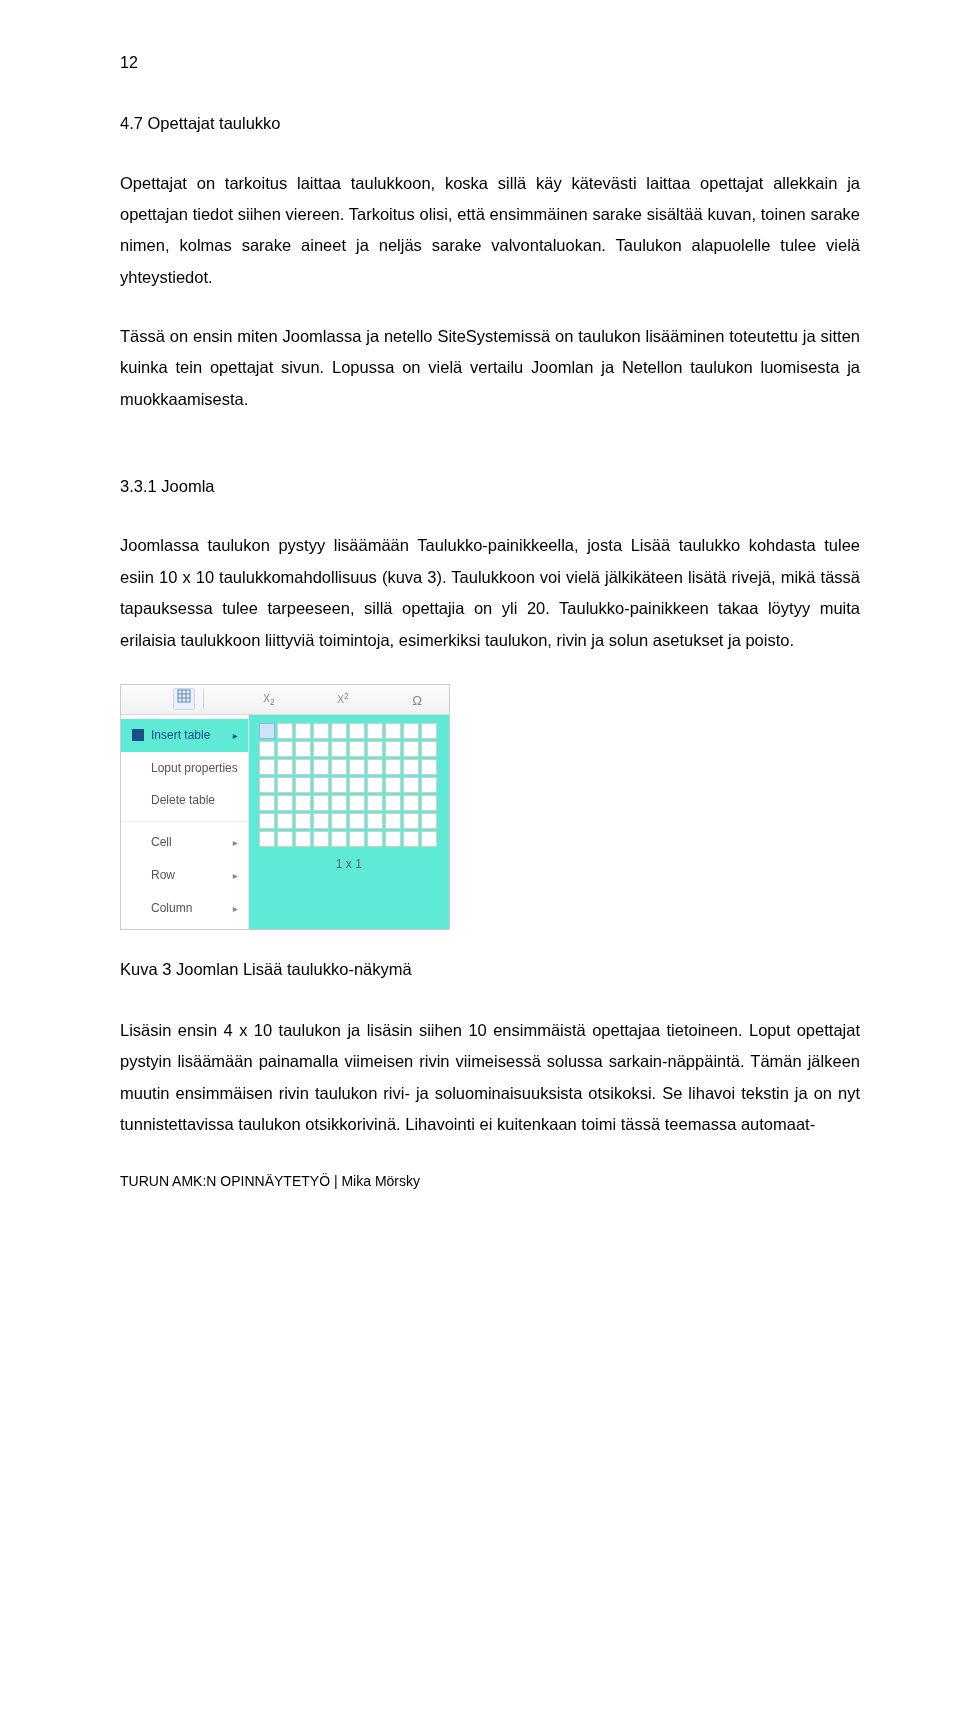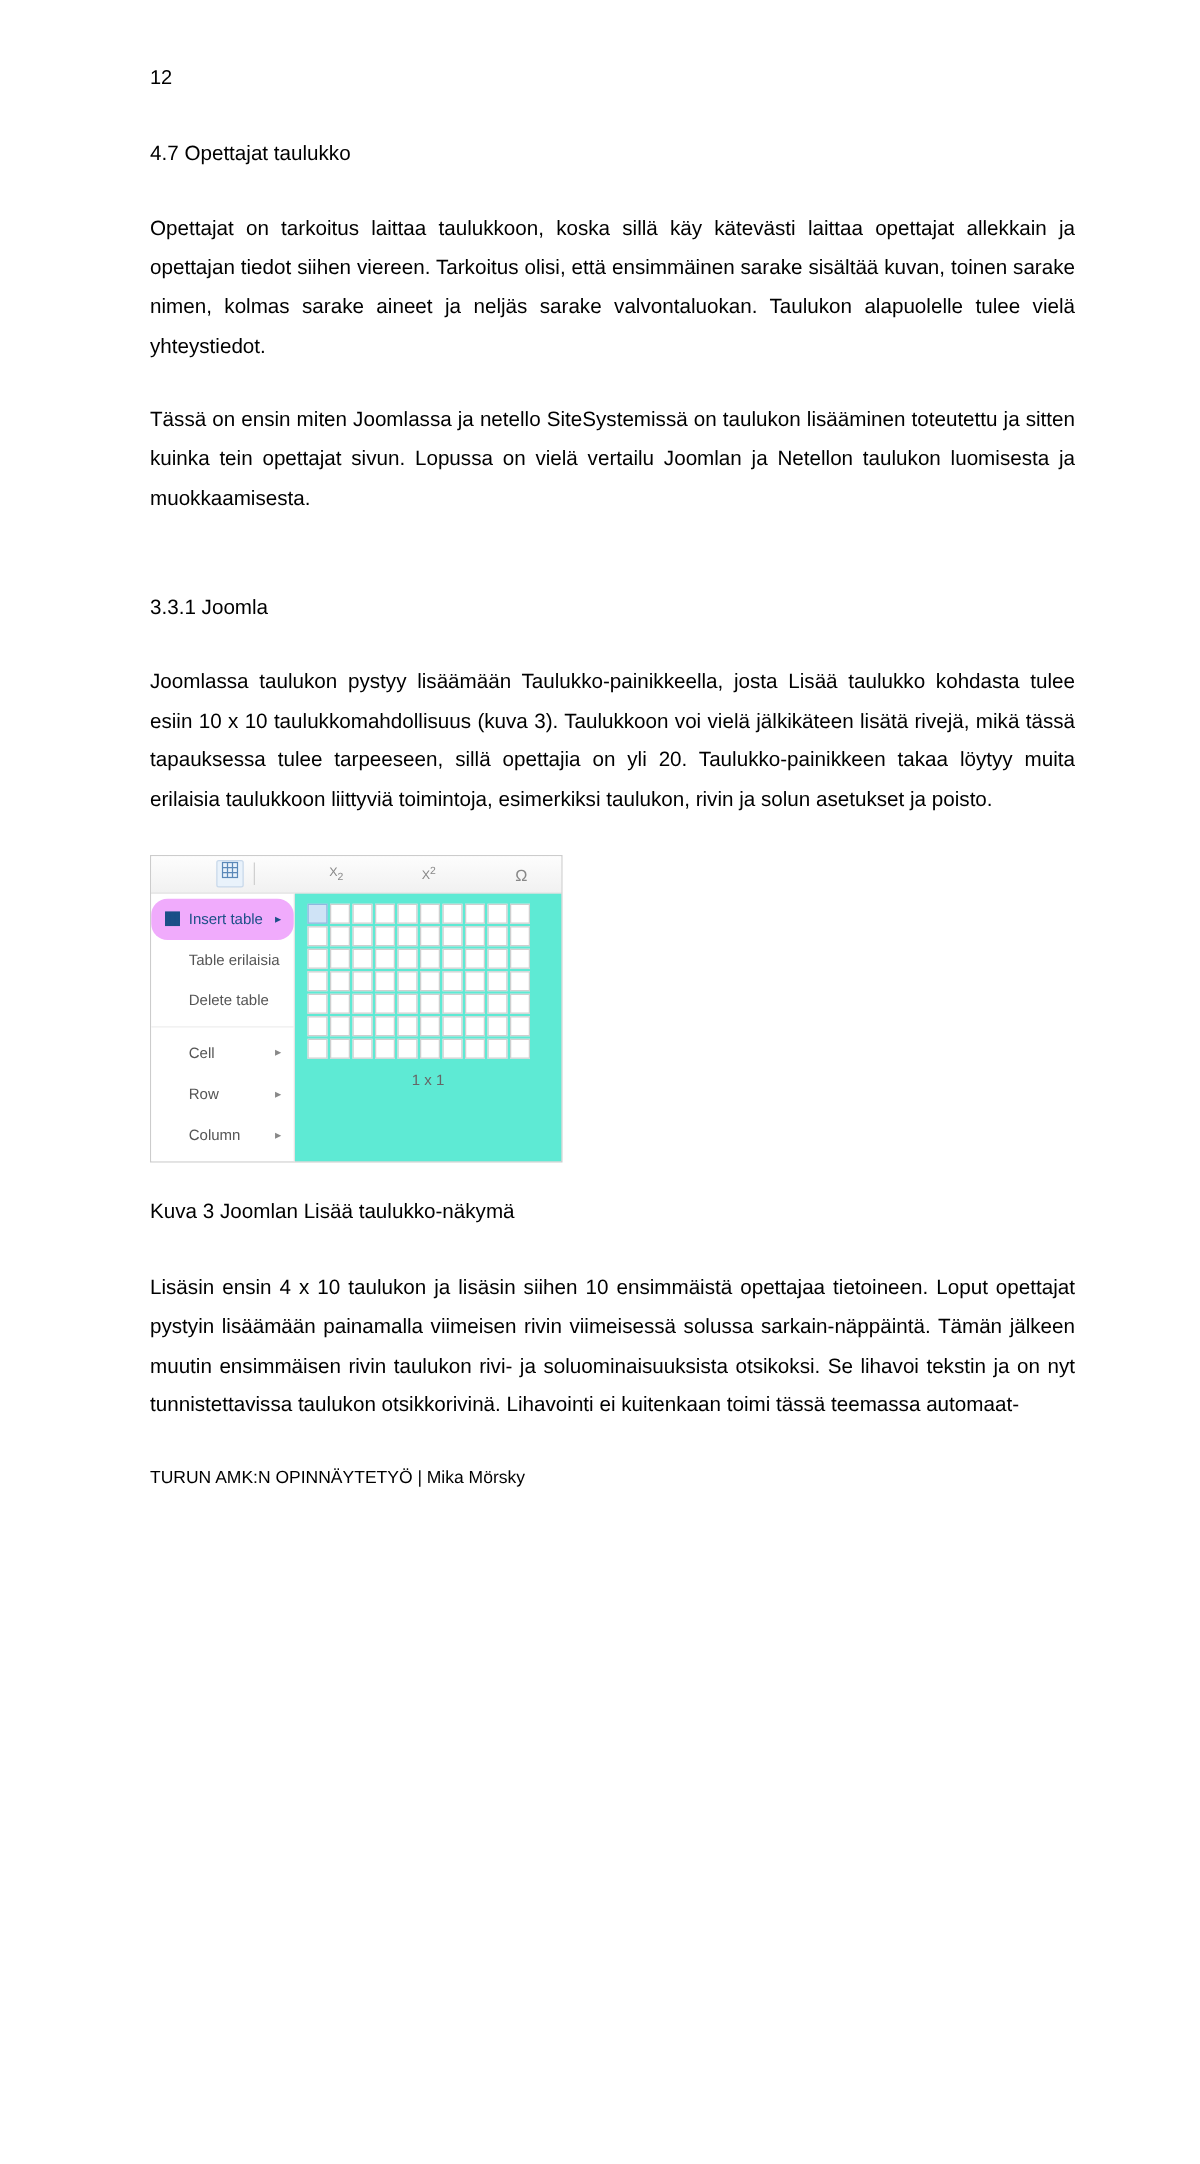--- a/index.html
+++ b/index.html
@@ -86,23 +86,22 @@
   .menu-item {
     display: flex;
     align-items: center;
     justify-content: space-between;
     padding: 5px 10px 5px 10px;
     font-size: 12px;
     color: #555;
     white-space: nowrap;
   }
   .menu-item.selected {
-    background: #f0abfc;
+    background: #5eead4;
     color: #1b4f87;
-    border-radius: 13px;
   }
   .menu-item.selected .mi-icon svg { stroke:#1b4f87; fill:#1b4f87; }
   .mi-left { display:flex; align-items:center; gap:6px; }
   .mi-icon { width:14px; height:14px; display:inline-flex; align-items:center; justify-content:center; }
   .mi-icon svg { width:12px; height:12px; stroke:#888; fill:none; }
   .menu-sep {
     height:1px; background:#eee; margin:4px 0;
   }
   .grid-panel {
     flex: 1;
@@ -196,21 +195,21 @@
                 </svg>
             </span>
             <span>Insert table</span>
           </span>
           <span class="chev">▸</span>
         </div>
 
         <div class="menu-item">
           <span class="mi-left">
             <span class="mi-icon"></span>
-            <span>Table erilaisia</span>
+            <span>Loput properties</span>
           </span>
         </div>
 
         <div class="menu-item">
           <span class="mi-left">
             <span class="mi-icon"></span>
             <span>Delete table</span>
           </span>
         </div>
 

